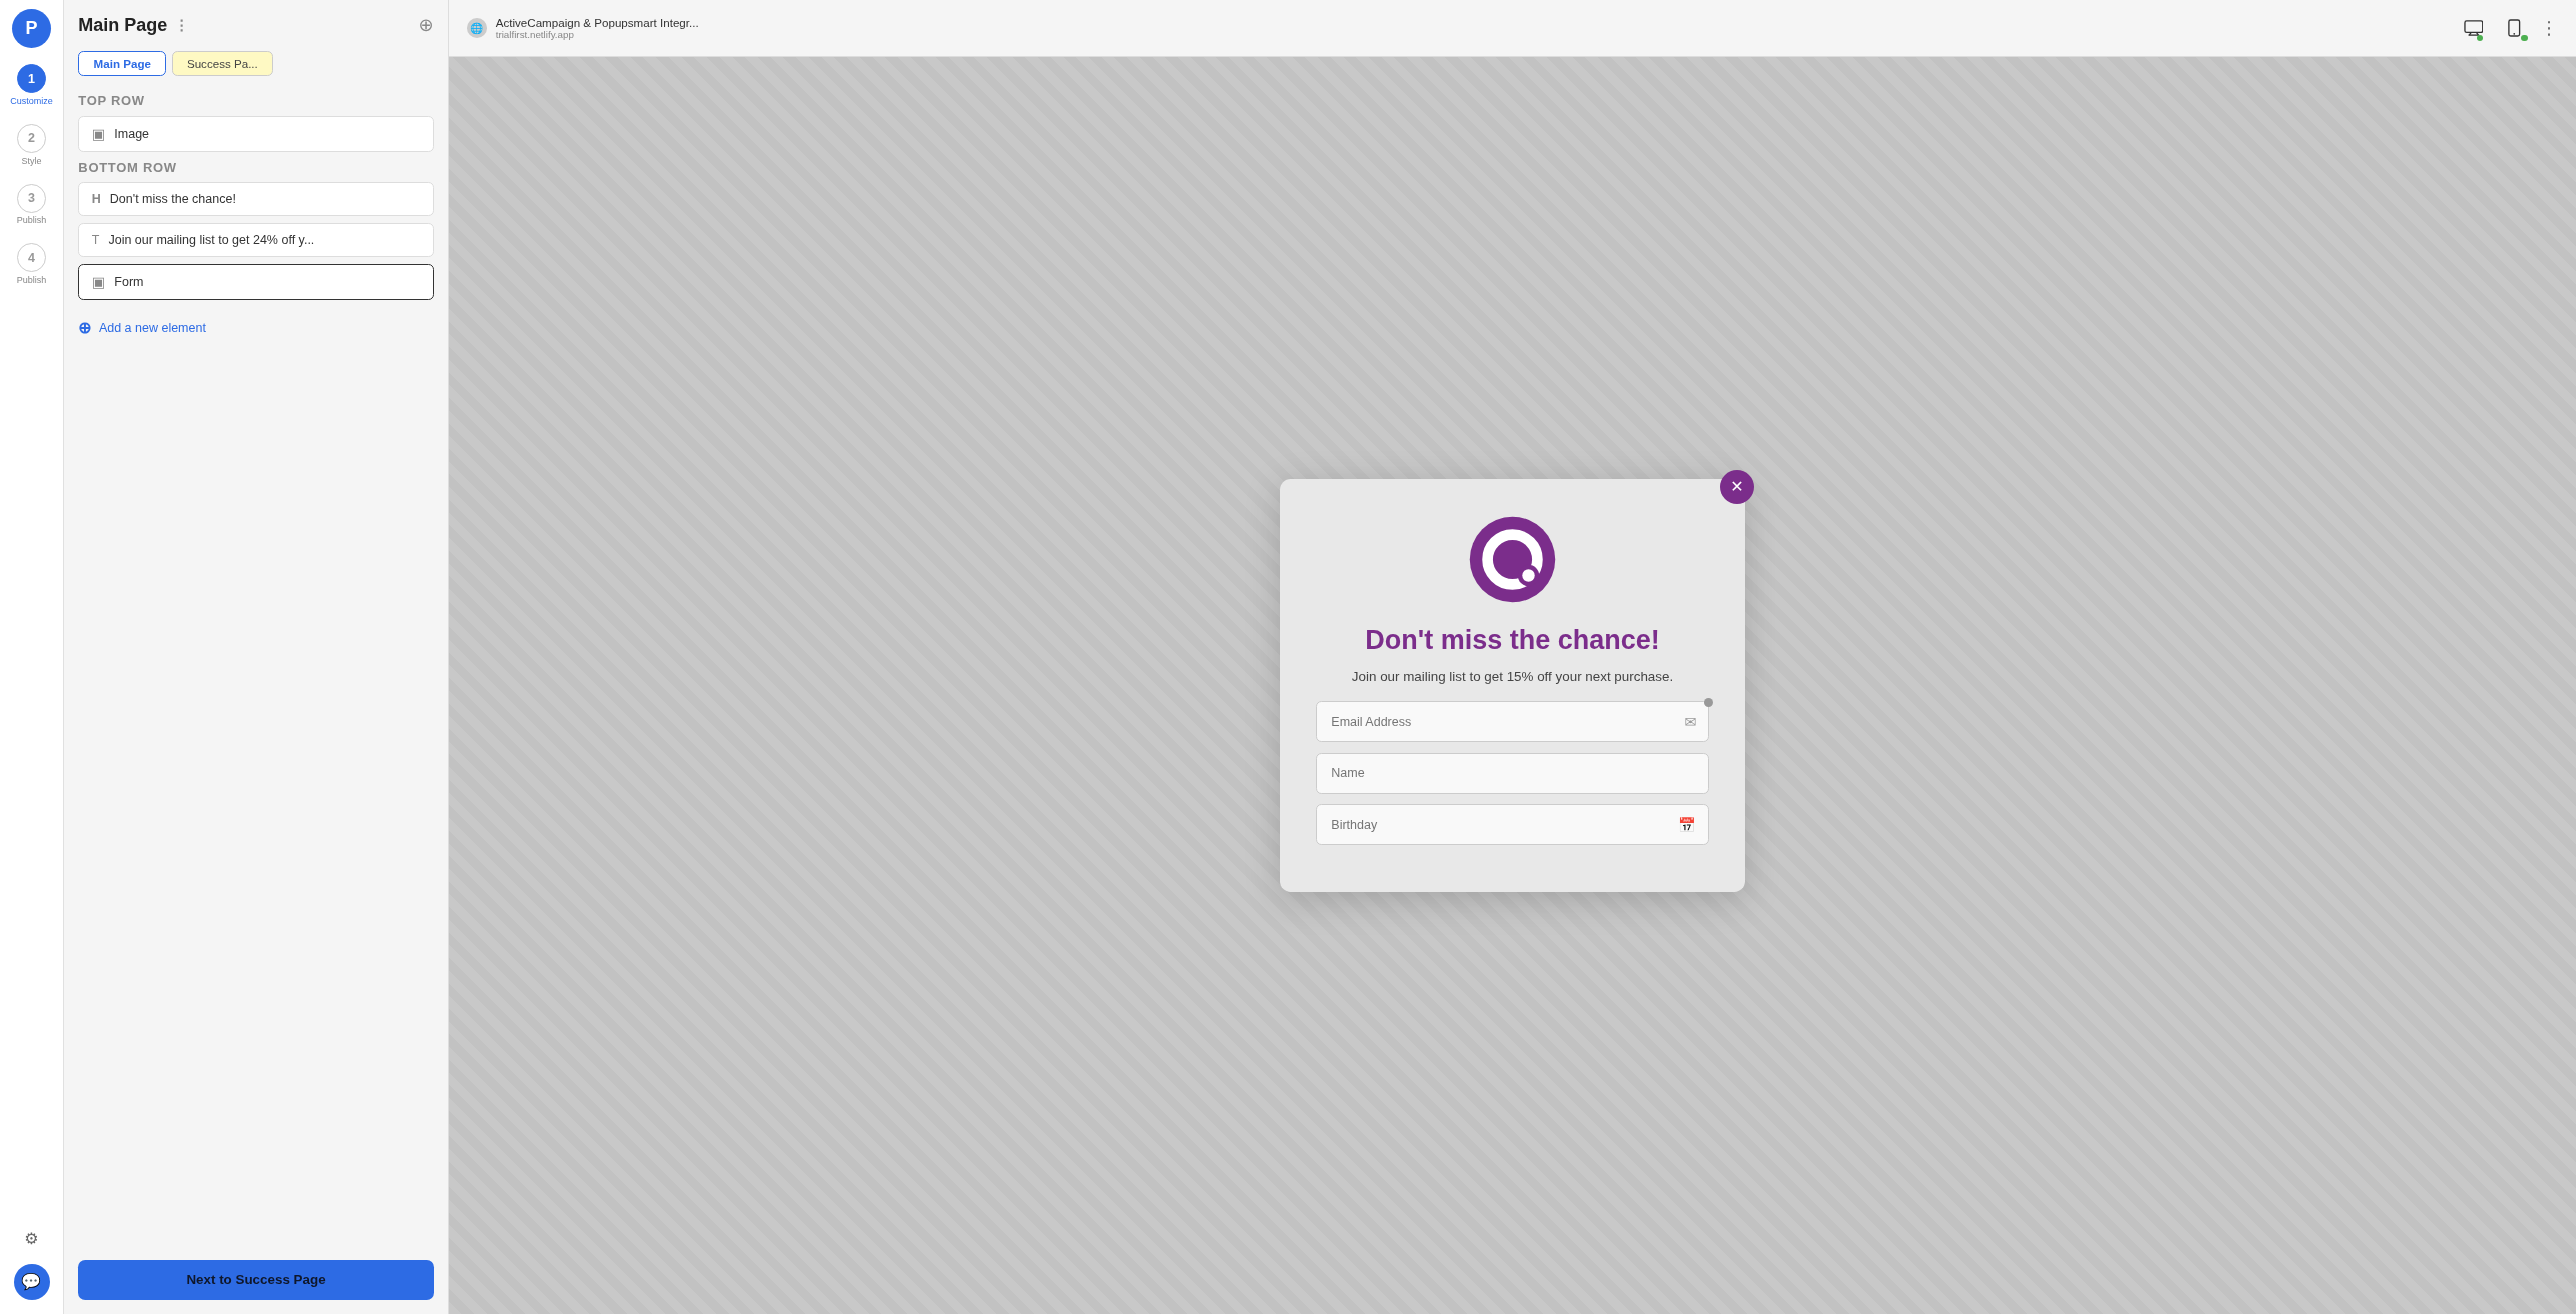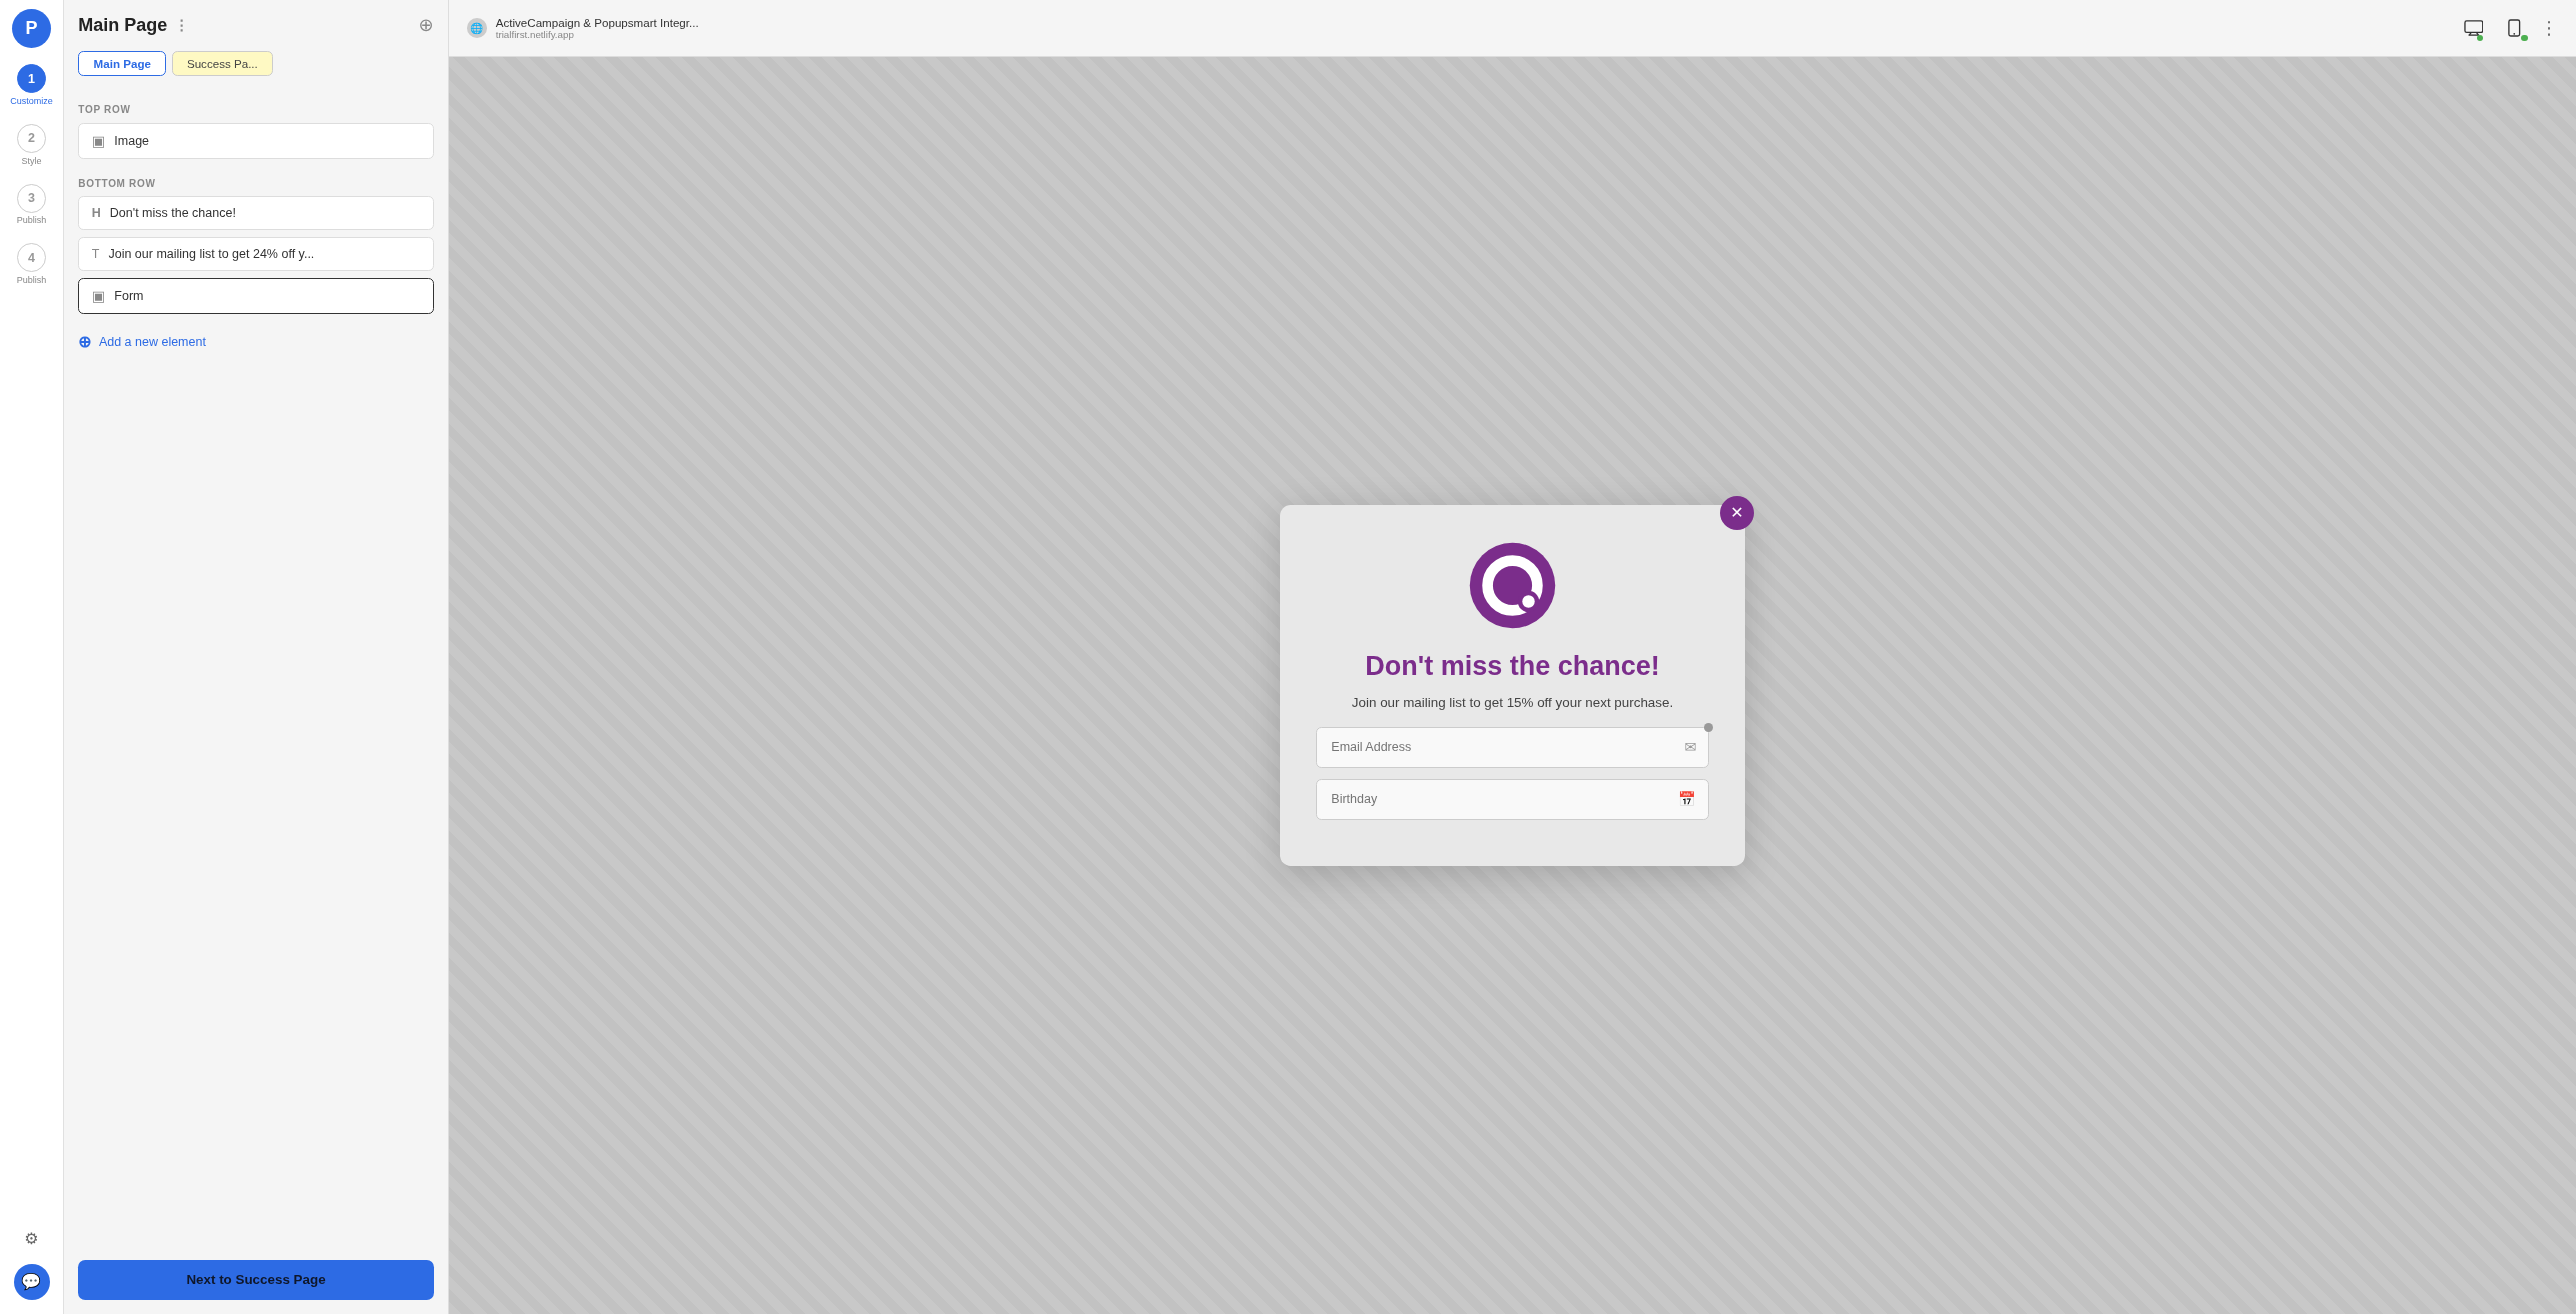--- a/index.html
+++ b/index.html
@@ -85,22 +85,22 @@
     .sidebar-title-dots { color: #888; font-size: 14.3px; cursor: pointer; }
 
     .tabs { display: flex; gap: 5.4px; margin-bottom: 16px; }
     .tab-btn {
       padding: 5.4px 14.3px; border-radius: 5.4px; border: 0.9px solid #ccc;
       background: #fef9c3; cursor: pointer; font-size: 11.6px; color: #444;
     }
     .tab-btn.active { background: #fff; border: 1.8px solid #2d6be4; color: #2d6be4; font-weight: 600; }
 
     .section-label {
-      font-size: 10px; font-weight: 600; color: #888; letter-spacing: 0.7px;
-      margin-bottom: 7.2px; margin-top: 12px;
+      font-size: 13px; font-weight: 600; color: #888; letter-spacing: 0.7px;
+      margin-bottom: 7.2px; margin-top: 1px;
     }
 
     .element-row {
       background: #fff; border: 0.9px solid #ddd; border-radius: 5.4px;
       padding: 9px 12.5px; display: flex; align-items: center; gap: 9px;
       margin-bottom: 7.2px; cursor: pointer; font-size: 12.5px; color: #333;
     }
     .element-row.active {
       border: 1.8px solid #333; background: #fff;
     }
@@ -339,20 +339,23 @@
 
       <div class="popup-title">Don't miss the chance!</div>
       <div class="popup-subtitle">Join our mailing list to get 15% off your next purchase.</div>
 
       <div class="popup-field">
         <div class="field-dot"></div>
         <input type="text" readonly="" placeholder="Email Address" style="">
         <span class="field-icon">✉</span>
       </div>
 
+      <div class="popup-field">
+        <input type="text" readonly="" placeholder="Name" style="">
+      </div>
 
       <div class="popup-field">
         <input type="text" readonly="" placeholder="Birthday" style="">
         <span class="field-icon">📅</span>
       </div>
     </div>
   </div>
 </div>
 
 

